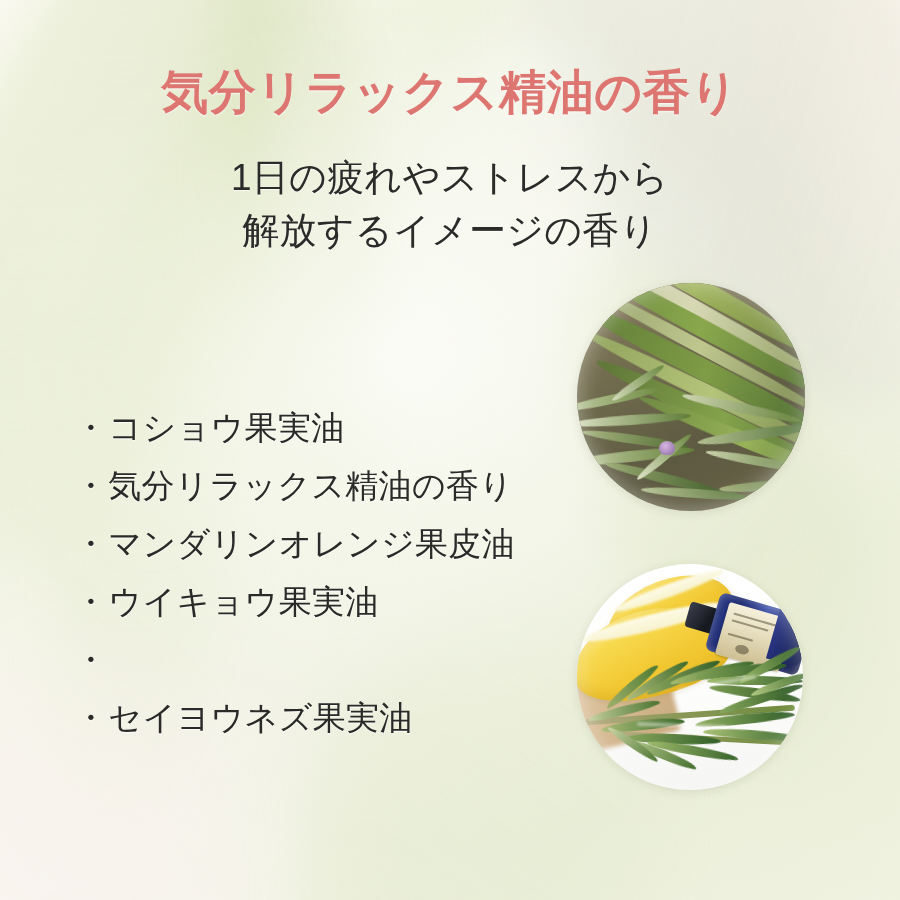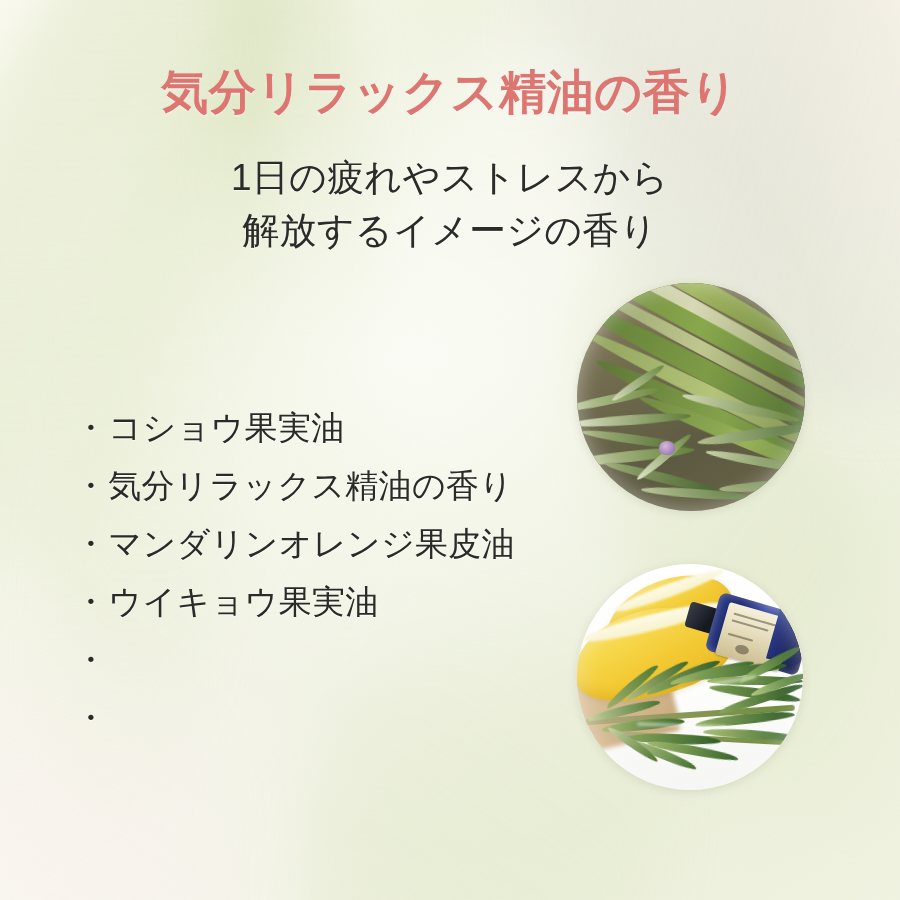--- a/index.html
+++ b/index.html
@@ -256,20 +256,21 @@
     </li>
     <li class="ingredient">
       <span class="dot">・</span>
       <span>ウイキョウ果実油</span>
     </li>
     <li class="ingredient">
       <span class="dot">・</span>
     </li>
     <li class="ingredient">
       <span class="dot">・</span>
+      <span>セイヨウネズ果実油</span>
     </li>
   </ul>
 
   <div class="photo-circle" id="photo-herbs">
     <div class="photo-inner">
       <div class="ph herb-soil"></div>
 
       <div class="ph herb-blade" style="left:-30px;top:-6px;width:300px;height:20px;background:linear-gradient(90deg,#7d8f4a,#9fb35c,#6f8440);transform:rotate(29deg);"></div>
       <div class="ph herb-blade" style="left:-34px;top:16px;width:300px;height:15px;background:linear-gradient(90deg,#a9b079,#d7d9b4,#8b9a5c);transform:rotate(29deg);"></div>
       <div class="ph herb-blade" style="left:-30px;top:36px;width:310px;height:18px;background:linear-gradient(90deg,#66803c,#89a84c,#4f6a32);transform:rotate(28deg);"></div>

